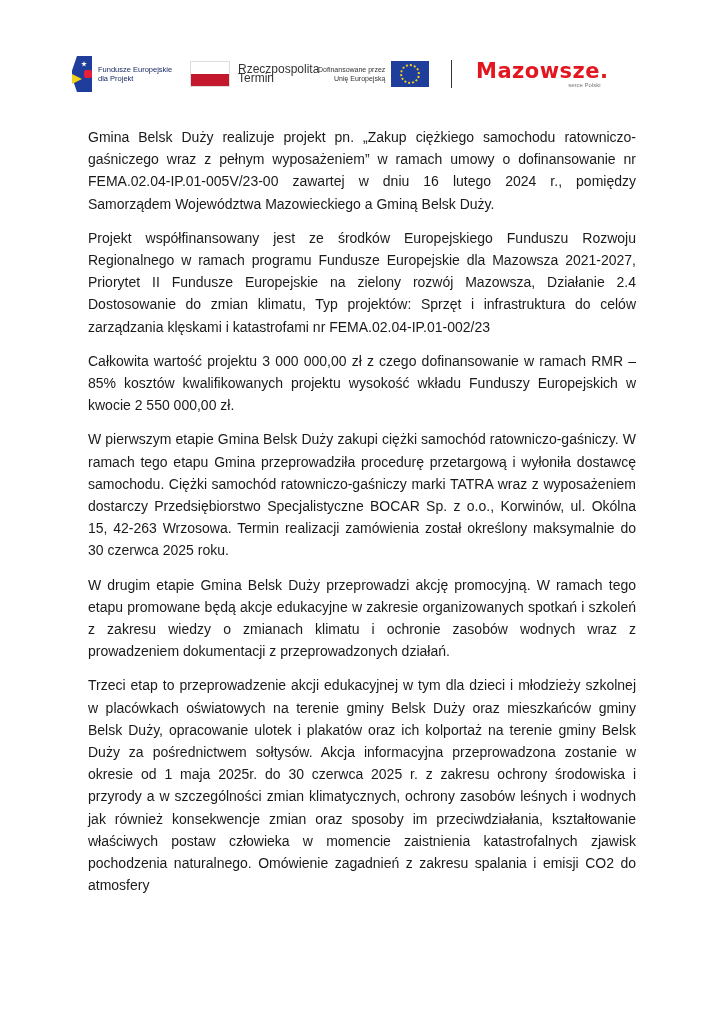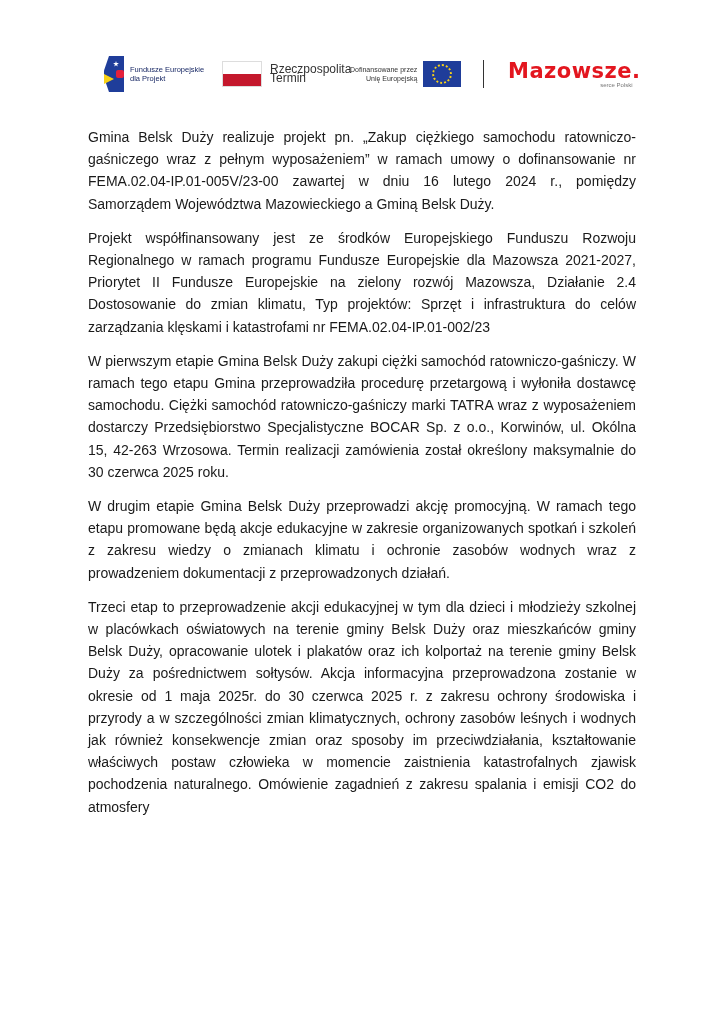--- a/index.html
+++ b/index.html
@@ -1,19 +1,19 @@
 <!DOCTYPE html>
 <html><head>
   <meta charset="utf-8">
   <style>
     * { margin: 0; padding: 0; box-sizing: border-box; }
     html, body { width: 724px; height: 1024px; background: #ffffff; overflow: hidden; }
     body { font-family: "Liberation Sans", sans-serif; color: #1a1a1a; position: relative; }
 
-    .logo-bar { position: absolute; left: 104px; top: 52px; width: 560px; height: 44px; }
+    .logo-bar { position: absolute; left: 72px; top: 52px; width: 560px; height: 44px; }
     .logo { position: absolute; top: 0; height: 44px; display: flex; align-items: center; }
 
     .fe-logo { left: 0; }
     .fe-mark { width: 20px; height: 36px; position: relative; margin-right: 6px; }
     .fe-mark .bg { position: absolute; left: 0; top: 0; width: 20px; height: 36px; background: #1f3d9a; clip-path: polygon(25% 0, 100% 0, 100% 100%, 25% 100%, 0 60%, 0 40%); }
     .fe-mark .star { position: absolute; left: 9px; top: 5px; width: 6px; height: 6px; background: #fff; clip-path: polygon(50% 0, 61% 35%, 98% 35%, 68% 57%, 79% 91%, 50% 70%, 21% 91%, 32% 57%, 2% 35%, 39% 35%); }
     .fe-mark .yel { position: absolute; left: 0; top: 18px; width: 10px; height: 10px; background: #f7d117; clip-path: polygon(0 0, 100% 50%, 0 100%); }
     .fe-mark .red { position: absolute; left: 12px; top: 14px; width: 8px; height: 8px; background: #e5203b; border-radius: 2px; }
     .logo-text { font-size: 7.5px; line-height: 9px; color: #1a2a66; }
 
@@ -79,16 +79,17 @@
 
   <div class="logo maz-logo">
     <div class="maz-word">Mazowsze.</div>
     <div class="maz-sub">serce Polski</div>
   </div>
 </div>
 
 <div class="content">
   <p>Gmina Belsk Duży realizuje projekt pn. „Zakup ciężkiego samochodu ratowniczo-gaśniczego wraz z pełnym wyposażeniem” w ramach umowy o dofinansowanie nr FEMA.02.04-IP.01-005V/23-00 zawartej w dniu 16 lutego 2024 r., pomiędzy Samorządem Województwa Mazowieckiego a Gminą Belsk Duży.</p>
   <p>Projekt współfinansowany jest ze środków Europejskiego Funduszu Rozwoju Regionalnego w ramach programu Fundusze Europejskie dla Mazowsza 2021-2027, Priorytet II Fundusze Europejskie na zielony rozwój Mazowsza, Działanie 2.4 Dostosowanie do zmian klimatu, Typ projektów: Sprzęt i infrastruktura do celów zarządzania klęskami i katastrofami nr FEMA.02.04-IP.01-002/23</p>
+  <p>Całkowita wartość projektu 3 000 000,00 zł z czego dofinansowanie w ramach RMR – 85% kosztów kwalifikowanych projektu wysokość wkładu Funduszy Europejskich w kwocie 2 550 000,00 zł.</p>
   <p>W pierwszym etapie Gmina Belsk Duży zakupi ciężki samochód ratowniczo-gaśniczy. W ramach tego etapu Gmina przeprowadziła procedurę przetargową i wyłoniła dostawcę samochodu. Ciężki samochód ratowniczo-gaśniczy marki TATRA wraz z wyposażeniem dostarczy Przedsiębiorstwo Specjalistyczne BOCAR Sp. z o.o., Korwinów, ul. Okólna 15, 42-263 Wrzosowa. Termin realizacji zamówienia został określony maksymalnie do 30 czerwca 2025 roku.</p>
   <p> W drugim  etapie  Gmina Belsk Duży przeprowadzi  akcję promocyjną. W ramach tego etapu  promowane będą  akcje edukacyjne w zakresie organizowanych spotkań i szkoleń z zakresu wiedzy o zmianach klimatu i ochronie zasobów wodnych wraz z prowadzeniem dokumentacji  z przeprowadzonych działań.</p>
   <p>Trzeci etap to przeprowadzenie akcji edukacyjnej w tym dla  dzieci i młodzieży szkolnej w placówkach oświatowych na terenie gminy Belsk Duży oraz mieszkańców gminy Belsk Duży, opracowanie ulotek i plakatów oraz ich kolportaż na terenie gminy Belsk Duży za pośrednictwem sołtysów. Akcja informacyjna przeprowadzona zostanie w okresie od 1 maja 2025r. do 30 czerwca 2025 r. z zakresu ochrony środowiska i przyrody a w szczególności  zmian klimatycznych, ochrony zasobów leśnych i wodnych jak również  konsekwencje zmian oraz sposoby im przeciwdziałania, kształtowanie właściwych postaw człowieka w momencie zaistnienia katastrofalnych zjawisk pochodzenia naturalnego. Omówienie zagadnień z zakresu spalania i emisji CO2 do atmosfery</p>
 </div>
 
 </body></html>

